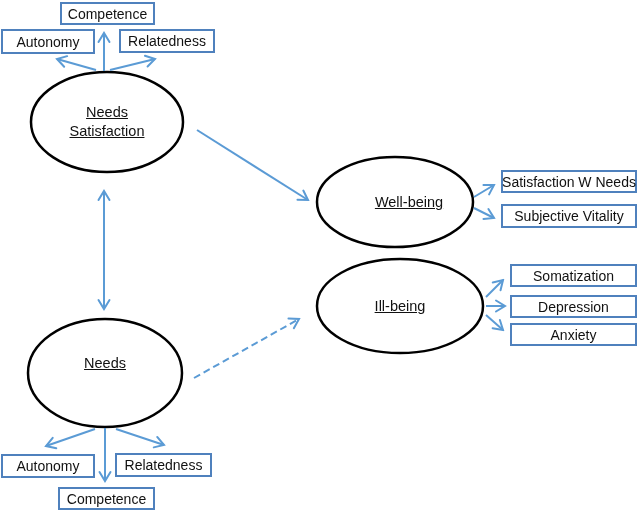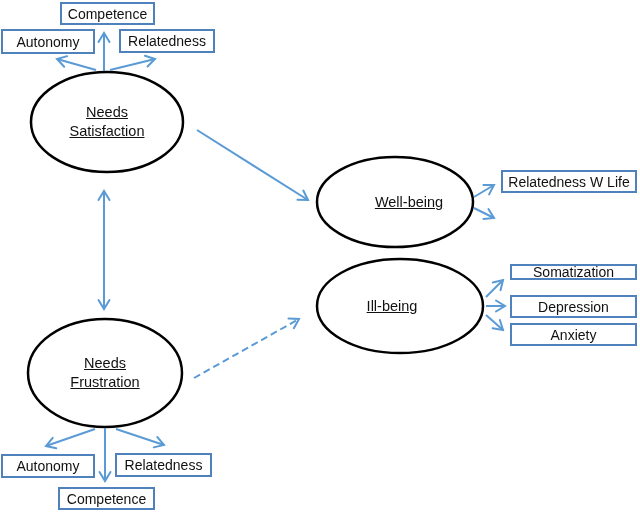--- a/index.html
+++ b/index.html
@@ -83,35 +83,35 @@
     <line class="edge" x1="116" y1="429" x2="164" y2="445" marker-end="url(#ah)"></line>
   </svg>
 
   <div class="ellipse-label" style="left:31px;top:103px;width:152px;">
     <span>Needs</span>
     <span>Satisfaction</span>
   </div>
   <div class="ellipse-label" style="left:317px;top:193px;width:184px;">
     <span>Well-being</span>
   </div>
-  <div class="ellipse-label" style="left:309px;top:297px;width:166px;">
+  <div class="ellipse-label" style="left:317px;top:297px;width:166px;">
     <span>Ill-being</span>
   </div>
   <div class="ellipse-label" style="left:28px;top:354px;width:154px;">
     <span>Needs</span>
-    <span>Frustration</span>
   </div>
 
   <div class="box" style="left:60px;top:2px;width:95px;height:23px;">Competence</div>
   <div class="box" style="left:1px;top:29px;width:94px;height:25px;">Autonomy</div>
   <div class="box" style="left:119px;top:29px;width:96px;height:24px;">Relatedness</div>
 
-  <div class="box" style="left:501px;top:170px;width:136px;height:23px;">Relatedness W Life</div>
+  <div class="box" style="left:501px;top:170px;width:136px;height:23px;">Satisfaction W Needs</div>
+  <div class="box" style="left:501px;top:204px;width:136px;height:24px;">Subjective Vitality</div>
 
-  <div class="box" style="left:510px;top:264px;width:127px;height:16px;">Somatization</div>
+  <div class="box" style="left:510px;top:264px;width:127px;height:23px;">Somatization</div>
   <div class="box" style="left:510px;top:295px;width:127px;height:23px;">Depression</div>
   <div class="box" style="left:510px;top:323px;width:127px;height:23px;">Anxiety</div>
 
   <div class="box" style="left:1px;top:454px;width:94px;height:24px;">Autonomy</div>
   <div class="box" style="left:115px;top:453px;width:97px;height:24px;">Relatedness</div>
   <div class="box" style="left:58px;top:487px;width:97px;height:23px;">Competence</div>
 
 </div>
 
 </body></html>

